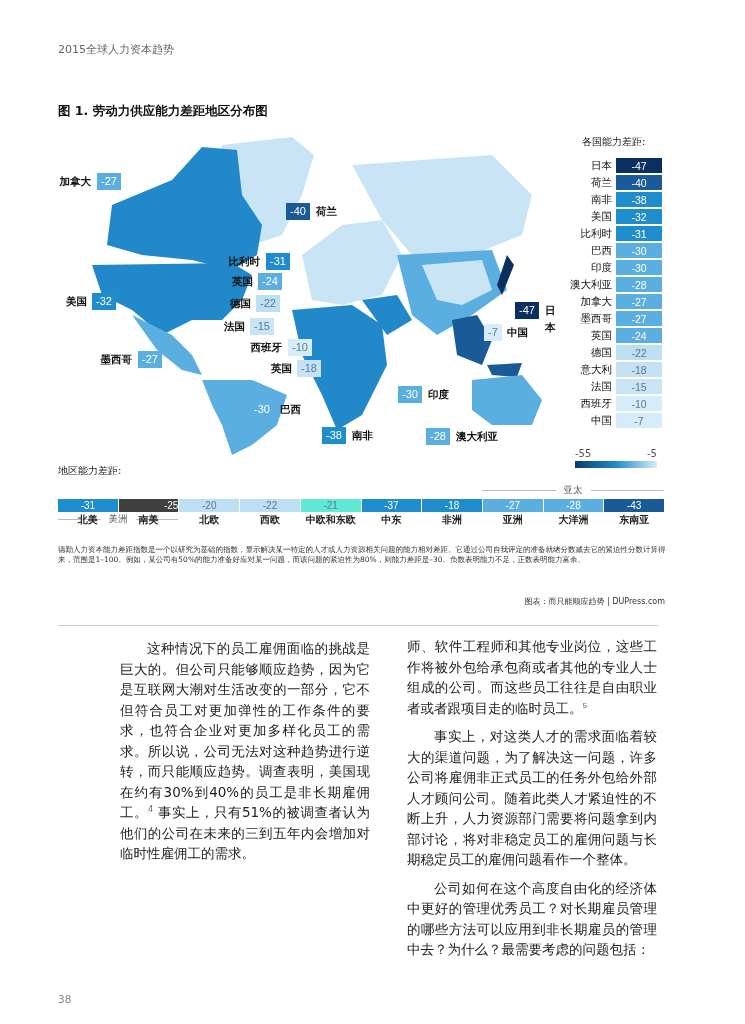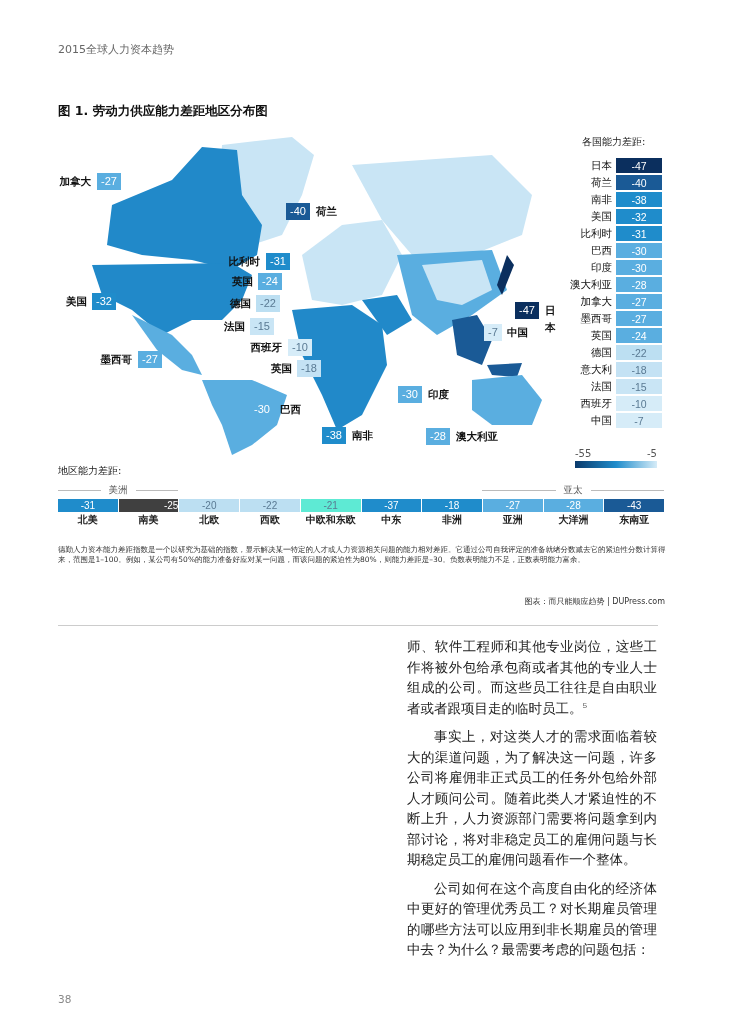--- a/index.html
+++ b/index.html
@@ -182,21 +182,21 @@
 <div class="scale">
   <div class="scale-labels">
     <span>-55</span>
     <span>-5</span>
   </div>
   <div class="scale-bar"></div>
 </div>
 
 <div class="region-title">地区能力差距:</div>
 <div class="groups" id="groups">
-    <div class="grp" style="left: 0px; width: 120px;">
+    <div class="grp" style="left: 0px; width: 120px; margin-top: 29px;">
       <span class="ln"></span>
       <span class="gt">美洲</span>
       <span class="ln"></span>
     </div>
     <div class="grp" style="left: 424px; width: 182px;">
       <span class="ln"></span>
       <span class="gt">亚太</span>
       <span class="ln"></span>
     </div>
   </div>
@@ -241,20 +241,21 @@
       <div class="reg-val" style="background: rgb(26, 90, 150); color: rgb(255, 255, 255);">-43</div>
       <div class="reg-name">东南亚</div>
     </div>
   </div>
 
 <div class="note">德勤人力资本能力差距指数是一个以研究为基础的指数，显示解决某一特定的人才或人力资源相关问题的能力相对差距。它通过公司自我评定的准备就绪分数减去它的紧迫性分数计算得来，范围是1–100。例如，某公司有50%的能力准备好应对某一问题，而该问题的紧迫性为80%，则能力差距是–30。负数表明能力不足，正数表明能力富余。</div>
 <div class="credit">图表：而只能顺应趋势 | DUPress.com</div>
 <div class="rule"></div>
 
 <div class="col" style="left:120px;" id="col-left">
+    <p class="ind"><span>这种情况下的员工雇佣面临的挑战是巨大的。但公司只能够顺应趋势，因为它是互联网大潮对生活改变的一部分，它不但符合员工对更加弹性的工作条件的要求，也符合企业对更加多样化员工的需求。所以说，公司无法对这种趋势进行逆转，而只能顺应趋势。调查表明，美国现在约有30%到40%的员工是非长期雇佣工。</span><sup>4</sup><span> 事实上，只有51%的被调查者认为他们的公司在未来的三到五年内会增加对临时性雇佣工的需求。</span></p>
   </div>
 <div class="col" style="left:407px;font-family:Liberation Mono, monospace;" id="col-right">
     <p class="cont"><span>师、软件工程师和其他专业岗位，这些工作将被外包给承包商或者其他的专业人士组成的公司。而这些员工往往是自由职业者或者跟项目走的临时员工。</span><sup>5</sup></p>
     <p class="ind"><span>事实上，对这类人才的需求面临着较大的渠道问题，为了解决这一问题，许多公司将雇佣非正式员工的任务外包给外部人才顾问公司。随着此类人才紧迫性的不断上升，人力资源部门需要将问题拿到内部讨论，将对非稳定员工的雇佣问题与长期稳定员工的雇佣问题看作一个整体。</span></p>
     <p class="ind"><span>公司如何在这个高度自由化的经济体中更好的管理优秀员工？对长期雇员管理的哪些方法可以应用到非长期雇员的管理中去？为什么？最需要考虑的问题包括：</span></p>
   </div>
 
 <div class="page-num">38</div>
 
 </body></html>

